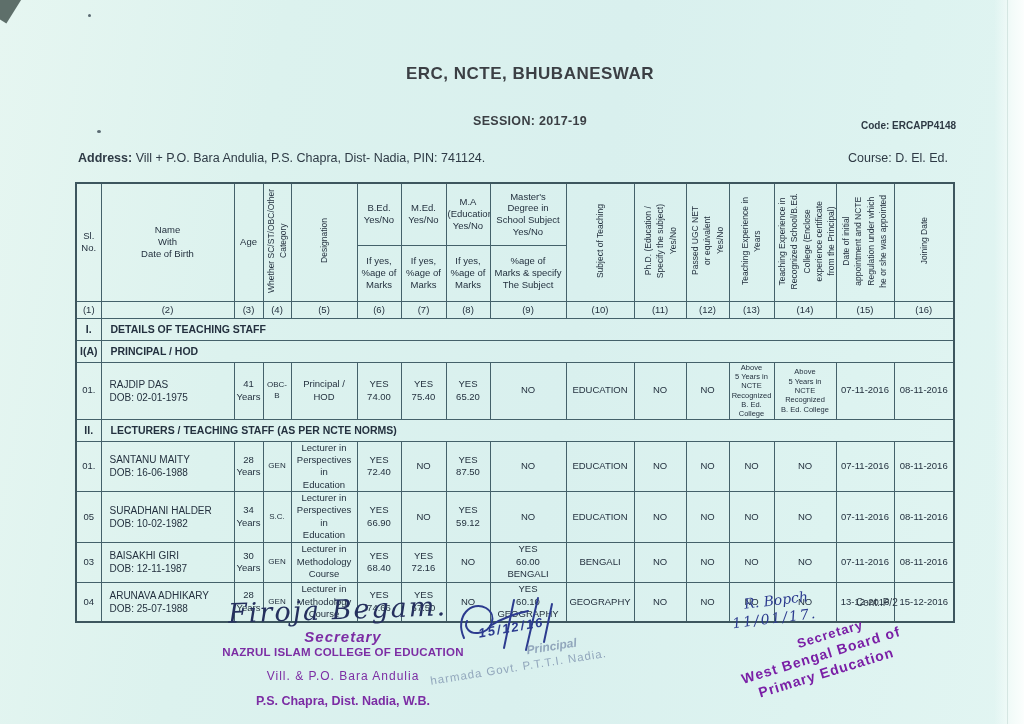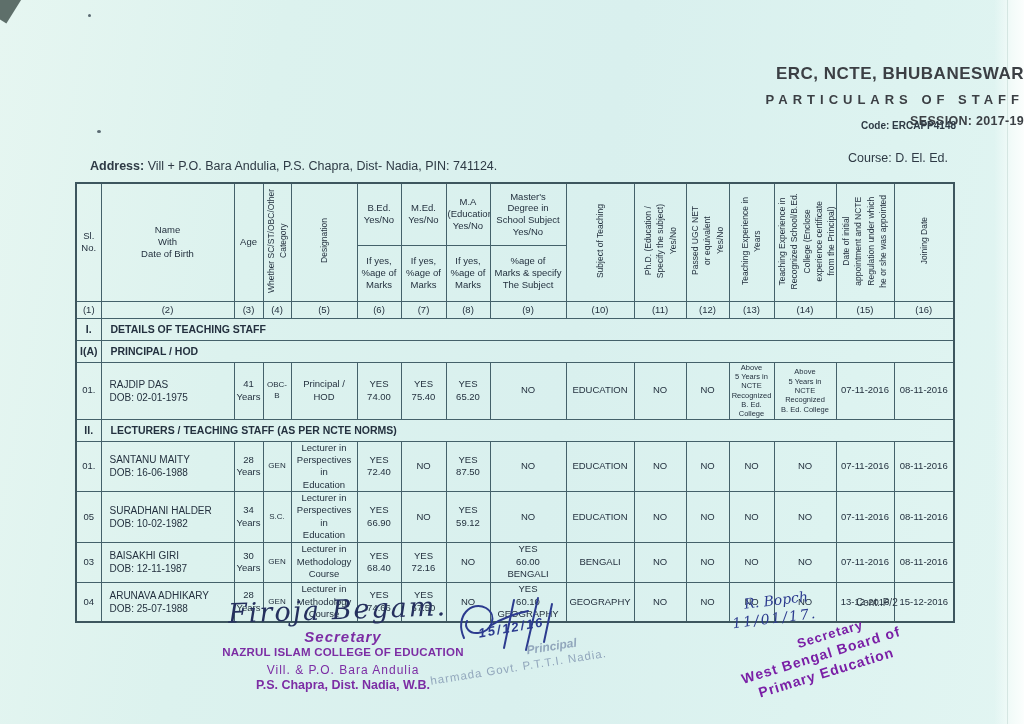--- a/index.html
+++ b/index.html
@@ -4,28 +4,28 @@
 <style>
   html,body{margin:0;padding:0;}
   body{width:1024px;height:724px;overflow:hidden;font-family:"Liberation Sans",sans-serif;background:#ffffff;}
   .page{position:absolute;left:0;top:0;width:1024px;height:724px;
     background:linear-gradient(100deg,#e6f6f1 0%,#dcf2ee 25%,#d9f0ee 55%,#ddf3f0 80%,#e2f5f2 100%);}
   .edge-right{position:absolute;right:0;top:0;width:30px;height:724px;
     background:linear-gradient(to right,rgba(246,252,251,0),#f3fbf9 60%,#fbfefd);}
   .edge-line{position:absolute;right:16px;top:0;width:1px;height:724px;background:#c3d8d4;opacity:.6;}
   .corner-fold{position:absolute;left:-6px;top:-10px;width:22px;height:30px;background:#5e6f6a;transform:rotate(32deg);}
   .speck{position:absolute;background:#5a6a72;border-radius:50%;}
-  .hdr{position:absolute;left:0;right:0;text-align:right;color:#3b3f44;}
+  .hdr{position:absolute;left:0;right:0;text-align:center;color:#3b3f44;}
   .title{top:64px;font-size:17px;font-weight:bold;margin-left:36px;letter-spacing:.5px;}
   .subtitle{top:92px;font-size:13px;font-weight:bold;letter-spacing:5px;margin-left:36px;}
   .session{top:114px;font-size:12.5px;font-weight:bold;letter-spacing:.3px;margin-left:36px;}
   .code{position:absolute;right:68px;top:120px;font-size:10px;font-weight:bold;color:#2e3a45;}
   .course{position:absolute;right:76px;top:151px;font-size:12.5px;color:#2e3a45;}
   .inst{position:absolute;left:78px;top:132px;font-size:12.5px;color:#2e3a45;}
-  .addr{position:absolute;left:90px;top:151px;font-size:12.5px;color:#2e3a45;margin-top:8px;}
+  .addr{position:absolute;left:78px;top:151px;font-size:12.5px;color:#2e3a45;}
   .inst b,.addr b{font-weight:bold;}
   table.grid{position:absolute;left:75px;top:182px;width:880px;border-collapse:collapse;table-layout:fixed;
     border:2px solid #3d565e;}
   td,th{border:1px solid #44616a;color:#24313f;white-space:pre-line;vertical-align:middle;text-align:center;
     padding:0 1px;font-weight:normal;overflow:hidden;}
   th{font-size:9.5px;line-height:1.25;}
   .vert{display:inline-block;writing-mode:vertical-rl;transform:rotate(180deg);white-space:pre-line;
     font-size:8.5px;line-height:1.45;max-height:112px;}
   tr.h1{height:62px;}
   tr.h2{height:56px;}
@@ -41,22 +41,22 @@
   td.name{text-align:left;padding-left:8px;font-size:10px;}
   td.tinyc{font-size:7.5px;line-height:1.25;}
   td.cat{font-size:8px;}
   .footer{position:absolute;left:0;top:596px;width:1024px;height:128px;}
   .cont{position:absolute;left:856px;top:1px;font-size:10px;color:#2e3a45;}
   .sig-left{position:absolute;left:228px;top:-2px;font-family:"DejaVu Serif",serif;font-style:italic;
     font-size:27px;color:#25305e;transform:rotate(-2deg);letter-spacing:2px;}
   .stamp-left{position:absolute;left:218px;top:32px;width:250px;text-align:center;color:#7c2da4;}
   .stamp-left .l0{font-size:15px;font-weight:bold;font-style:italic;letter-spacing:1px;}
   .stamp-left .l1{font-size:11.5px;font-weight:bold;letter-spacing:.2px;margin-top:1px;}
-  .stamp-left .l2{font-size:12px;margin-top:5px;letter-spacing:1px;}
-  .stamp-left .l3{font-size:12.5px;font-weight:bold;margin-top:1px;}
+  .stamp-left .l2{font-size:12px;margin-top:11px;letter-spacing:1px;}
+  .stamp-left .l3{font-size:12.5px;font-weight:bold;margin-top:11px;}
   .sig-mid-svg{position:absolute;left:452px;top:-2px;}
   .sig-mid-date{position:absolute;left:478px;top:24px;font-size:13px;font-weight:bold;font-style:italic;
     color:#2c3b8f;transform:rotate(-10deg);letter-spacing:2px;}
   .stamp-mid{position:absolute;left:428px;top:48px;width:190px;color:#92a7bc;transform:rotate(-9deg);}
   .stamp-mid .l0{font-size:12px;font-weight:bold;font-style:italic;text-align:center;padding-left:60px;}
   .stamp-mid .l1{font-size:11.5px;letter-spacing:1px;margin-top:2px;}
   .sig-right1{position:absolute;left:744px;top:-4px;font-size:14px;font-style:italic;color:#2c3b8f;
     transform:rotate(-7deg);font-family:"DejaVu Serif",serif;}
   .sig-right2{position:absolute;left:732px;top:14px;font-size:14px;font-style:italic;color:#2c3b8f;
     transform:rotate(-7deg);font-family:"DejaVu Serif",serif;letter-spacing:2px;}
@@ -70,21 +70,20 @@
 <body>
 
 <div class="page">
   <div class="edge-right"></div>
   <div class="edge-line"></div>
   <div class="corner-fold"></div>
   <div class="speck" style="left:88px;top:14px;width:3px;height:3px;"></div>
   <div class="speck" style="left:97px;top:130px;width:4px;height:3px;"></div>
 
   <div class="hdr title">ERC, NCTE, BHUBANESWAR</div>
-  <div class="hdr subtitle">PARTICULARS OF STAFF</div>
   <div class="hdr session">SESSION: 2017-19</div>
   <div class="code">Code: ERCAPP4148</div>
   <div class="course">Course: D. El. Ed.</div>
   <div class="addr"><b>Address:</b><span> Vill + P.O. Bara Andulia, P.S. Chapra, Dist- Nadia, PIN: 741124.</span></div>
 
   <table class="grid">
     <colgroup>
       <col style="width:25px">
         <col style="width:133px">
         <col style="width:29px">

